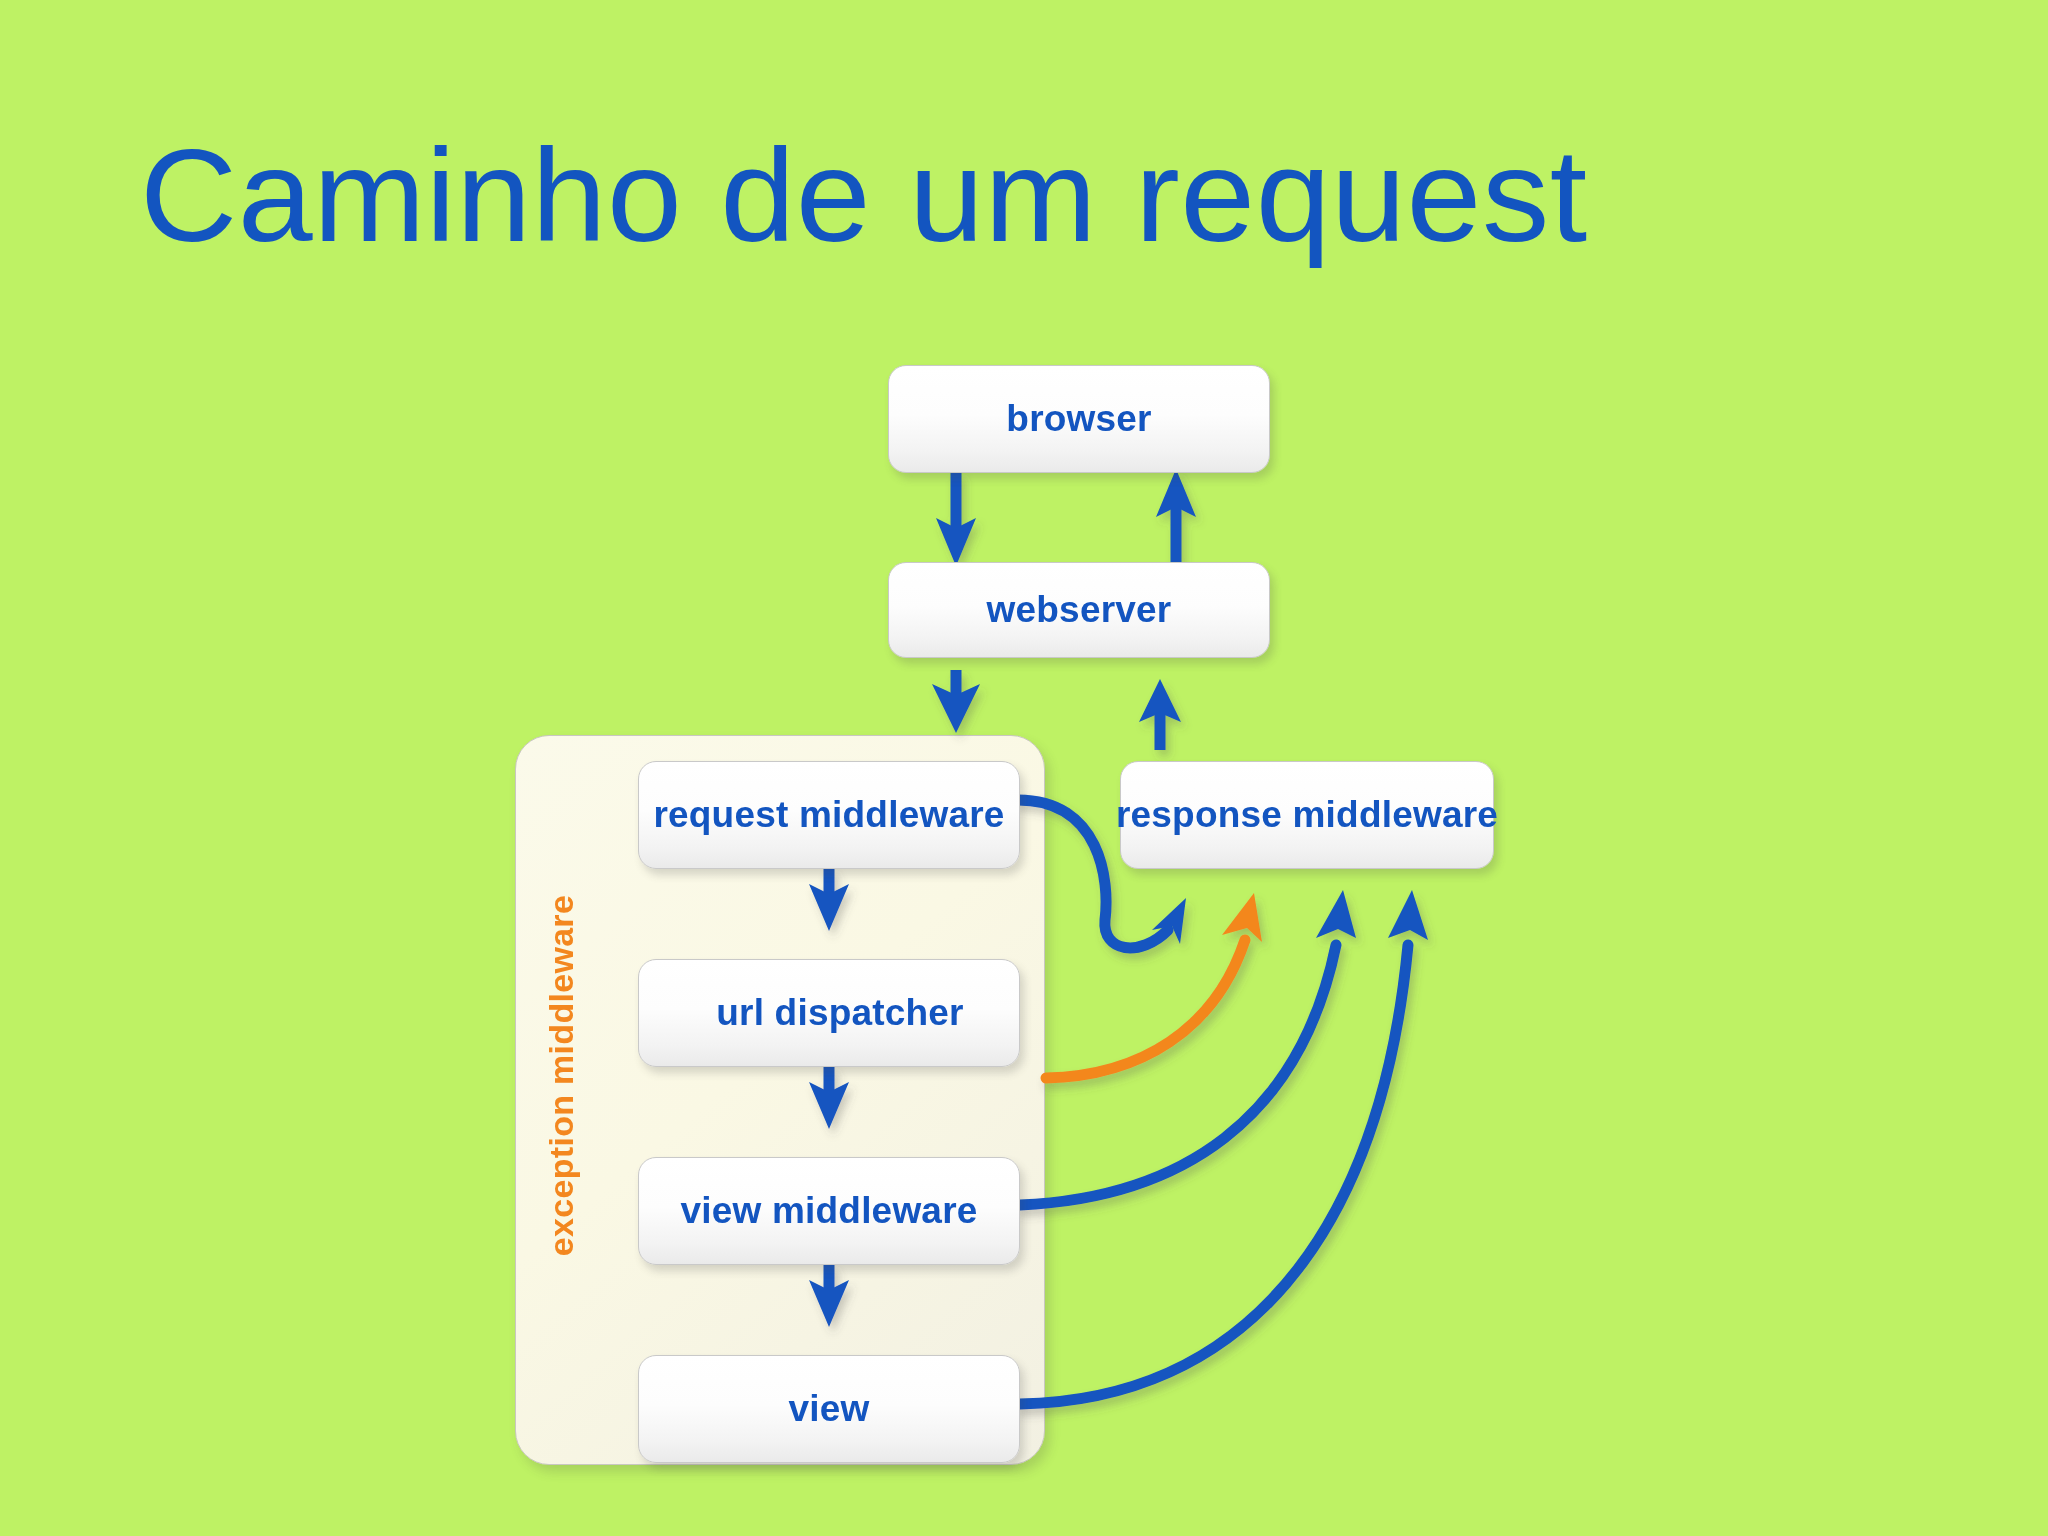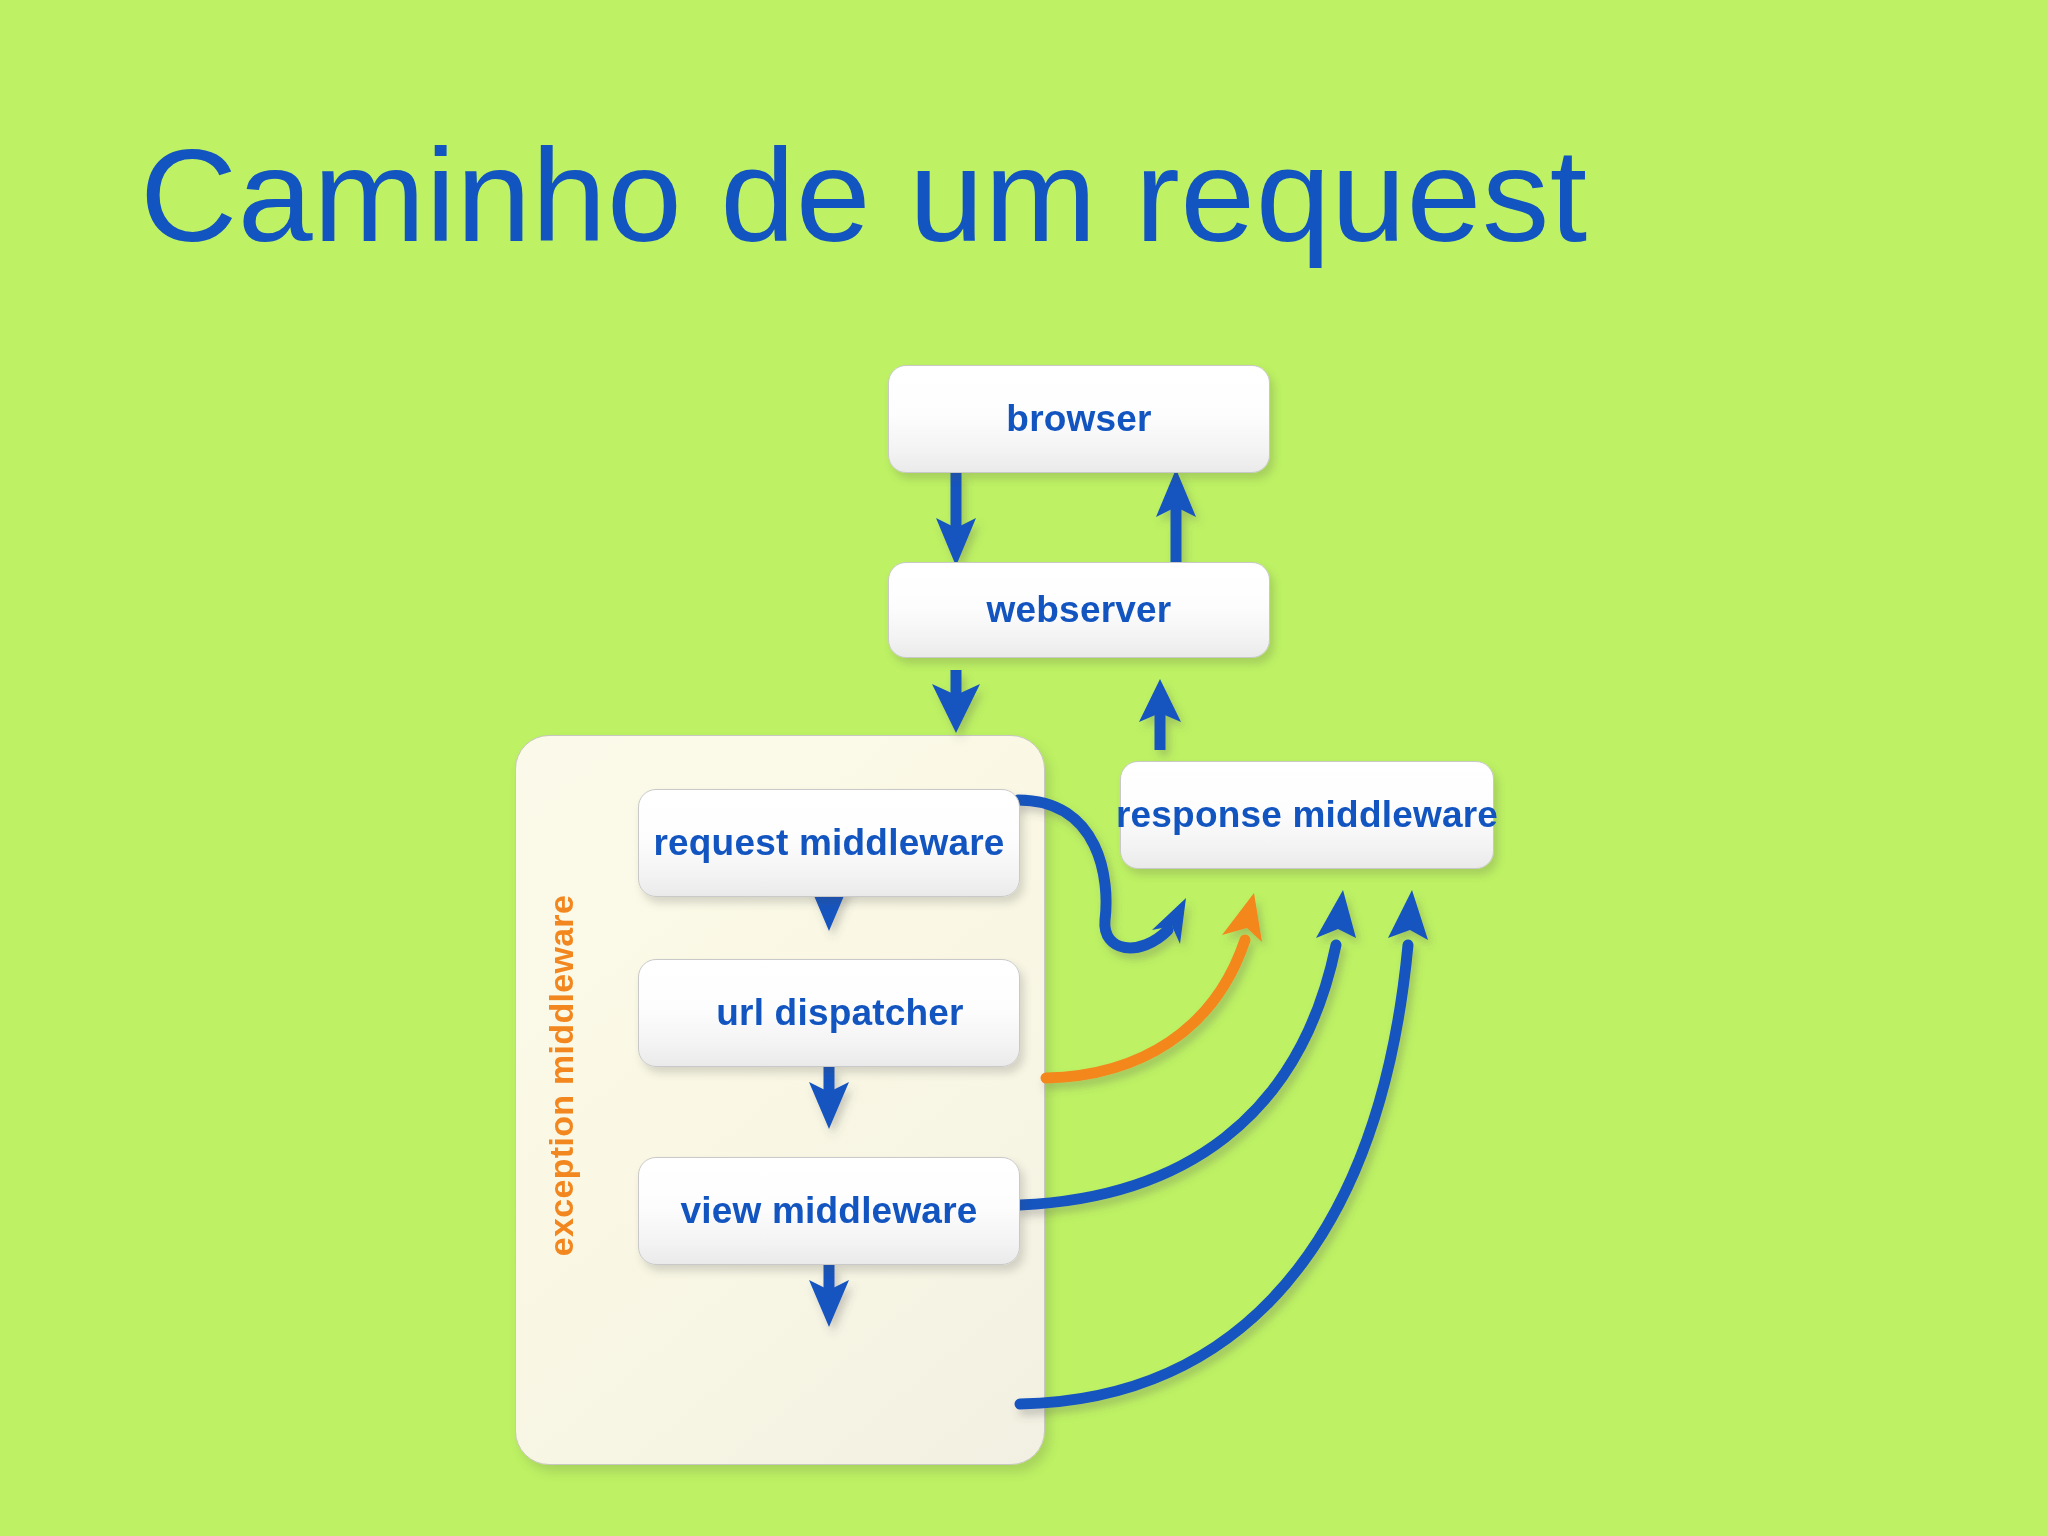--- a/index.html
+++ b/index.html
@@ -77,21 +77,21 @@
     color: #1355c0;
     font-family: "Liberation Sans", sans-serif;
     font-size: 37px;
     font-weight: 700;
     letter-spacing: 0.2px;
     white-space: nowrap;
   }
 
   #node-browser            { left: 888px;  top: 365px;  width: 382px; height: 108px; }
   #node-webserver          { left: 888px;  top: 562px;  width: 382px; height: 96px; }
-  #node-request-middleware { left: 638px;  top: 761px;  width: 382px; height: 108px; margin-top: 28px; }
+  #node-request-middleware { left: 638px;  top: 761px;  width: 382px; height: 108px; }
   #node-url-dispatcher     { left: 638px;  top: 959px;  width: 382px; height: 108px; padding-left: 22px; }
   #node-view-middleware    { left: 638px;  top: 1157px; width: 382px; height: 108px; }
   #node-view               { left: 638px;  top: 1355px; width: 382px; height: 108px; }
   #node-response-middleware{ left: 1120px; top: 761px;  width: 374px; height: 108px; }
 
   
   #connectors {
     position: absolute;
     left: 0;
     top: 0;
@@ -191,18 +191,21 @@
   </div>
 
   <div class="node" id="node-url-dispatcher">
     <span>url dispatcher</span>
   </div>
 
   <div class="node" id="node-view-middleware">
     <span>view middleware</span>
   </div>
 
+  <div class="node" id="node-view">
+    <span>view</span>
+  </div>
 
   <div class="node" id="node-response-middleware">
     <span>response middleware</span>
   </div>
 
 </div>
 
 </body></html>

